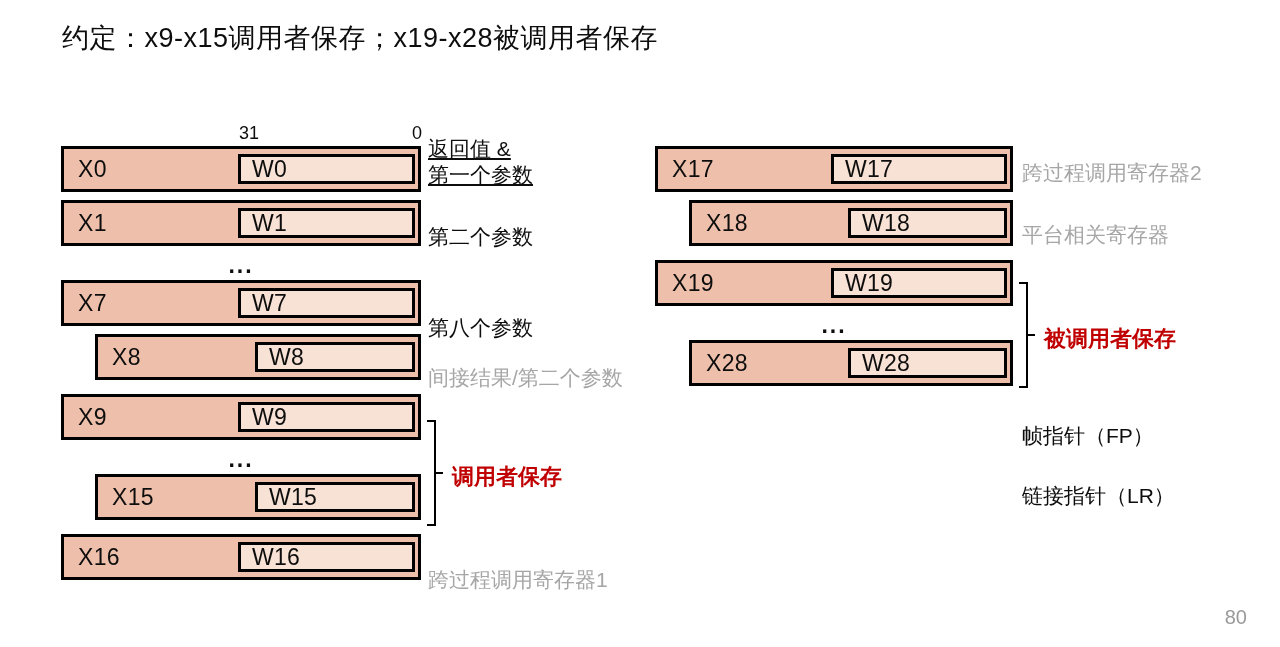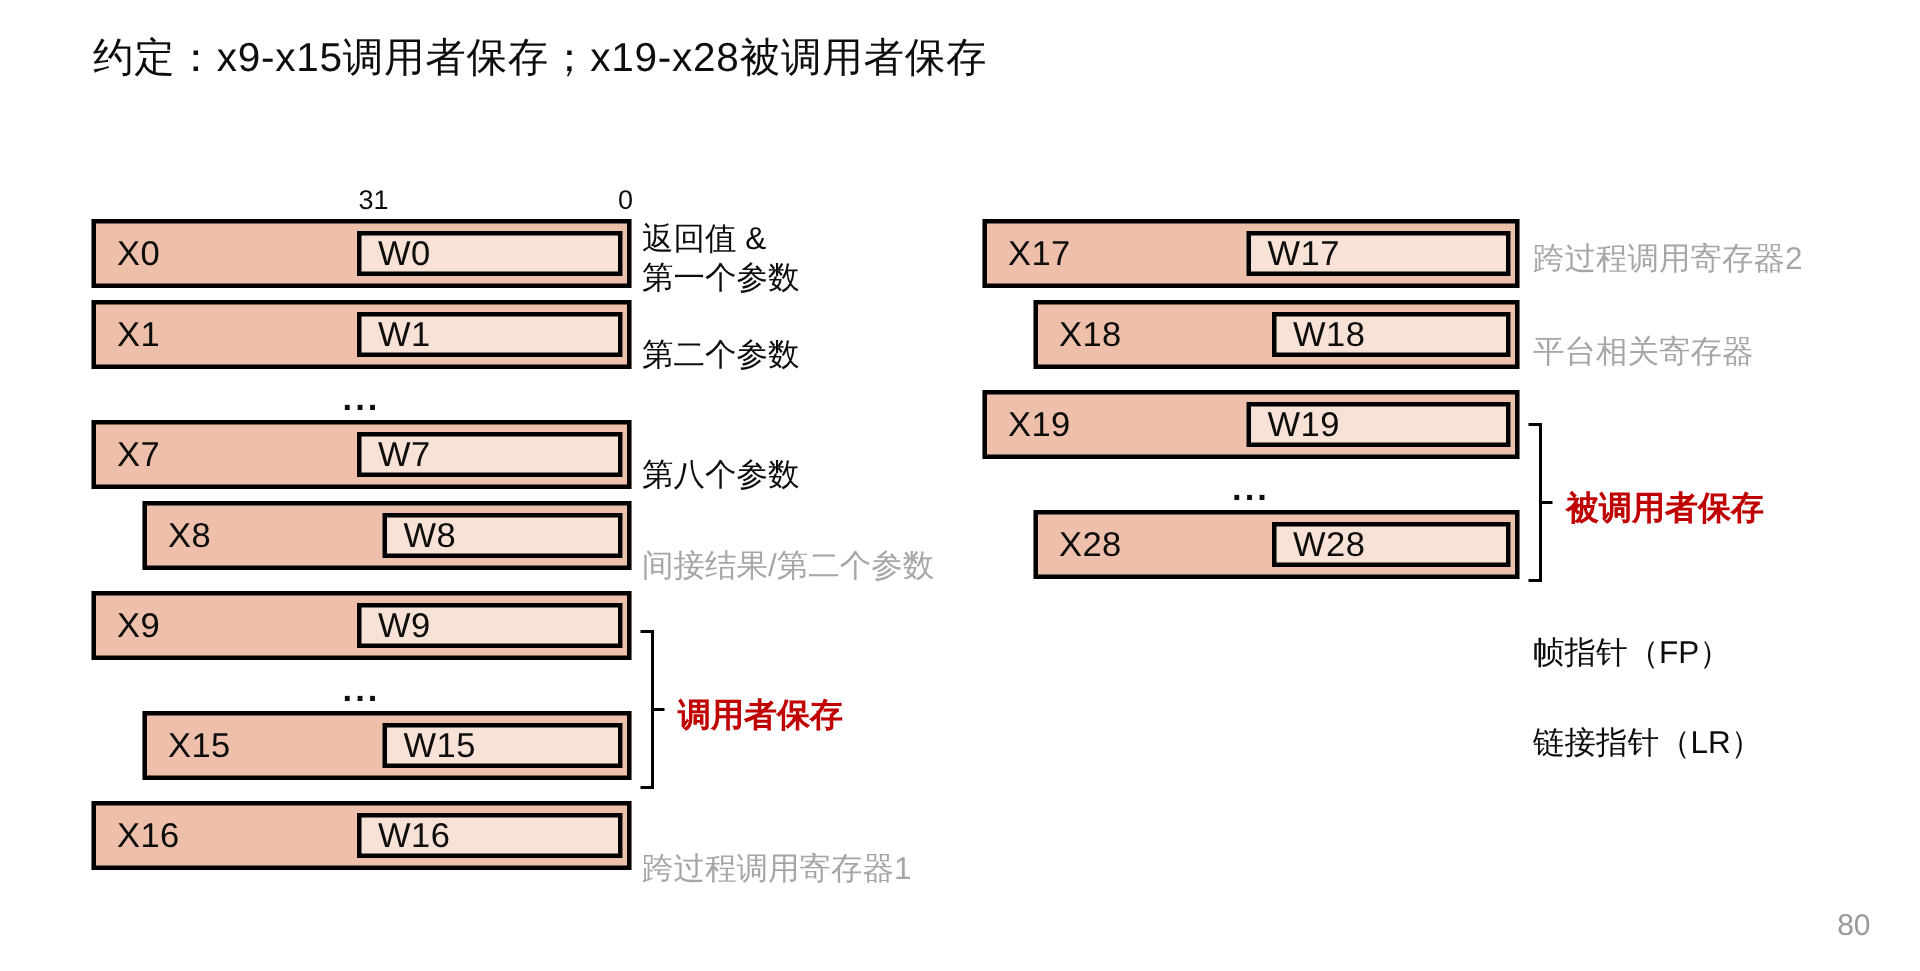--- a/index.html
+++ b/index.html
@@ -260,28 +260,28 @@
     <div class="xbox">
       <span class="xlabel">X16</span>
       <div class="wbox">
         <span class="wlabel">W16</span>
       </div>
     </div>
   </div>
 
 </div>
 
-<div class="desc two-line" style="left:428px; top:147px; width:200px;">
+<div class="desc two-line" style="left:428px; top:136px; width:200px;text-decoration:underline;">
   <div>返回值 &amp;</div>
   <div>第一个参数</div>
 </div>
 
 <div class="desc" style="left:428px; top:224px;">第二个参数</div>
 
-<div class="desc" style="left:428px; top:304px;font-family:Liberation Serif, serif;">第八个参数</div>
+<div class="desc" style="left:428px; top:316px;font-family:Liberation Serif, serif;">第八个参数</div>
 
 <div class="desc muted" style="left:428px; top:365px;">间接结果/第二个参数</div>
 
 <div class="desc muted" style="left:428px; top:567px;">跨过程调用寄存器1</div>
 
 <div class="bracket" style="left:426px; top:416px; height:114px;">
   <div class="vline"></div>
   <div class="tip-top"></div>
   <div class="tip-bot"></div>
   <div class="tick"></div>

